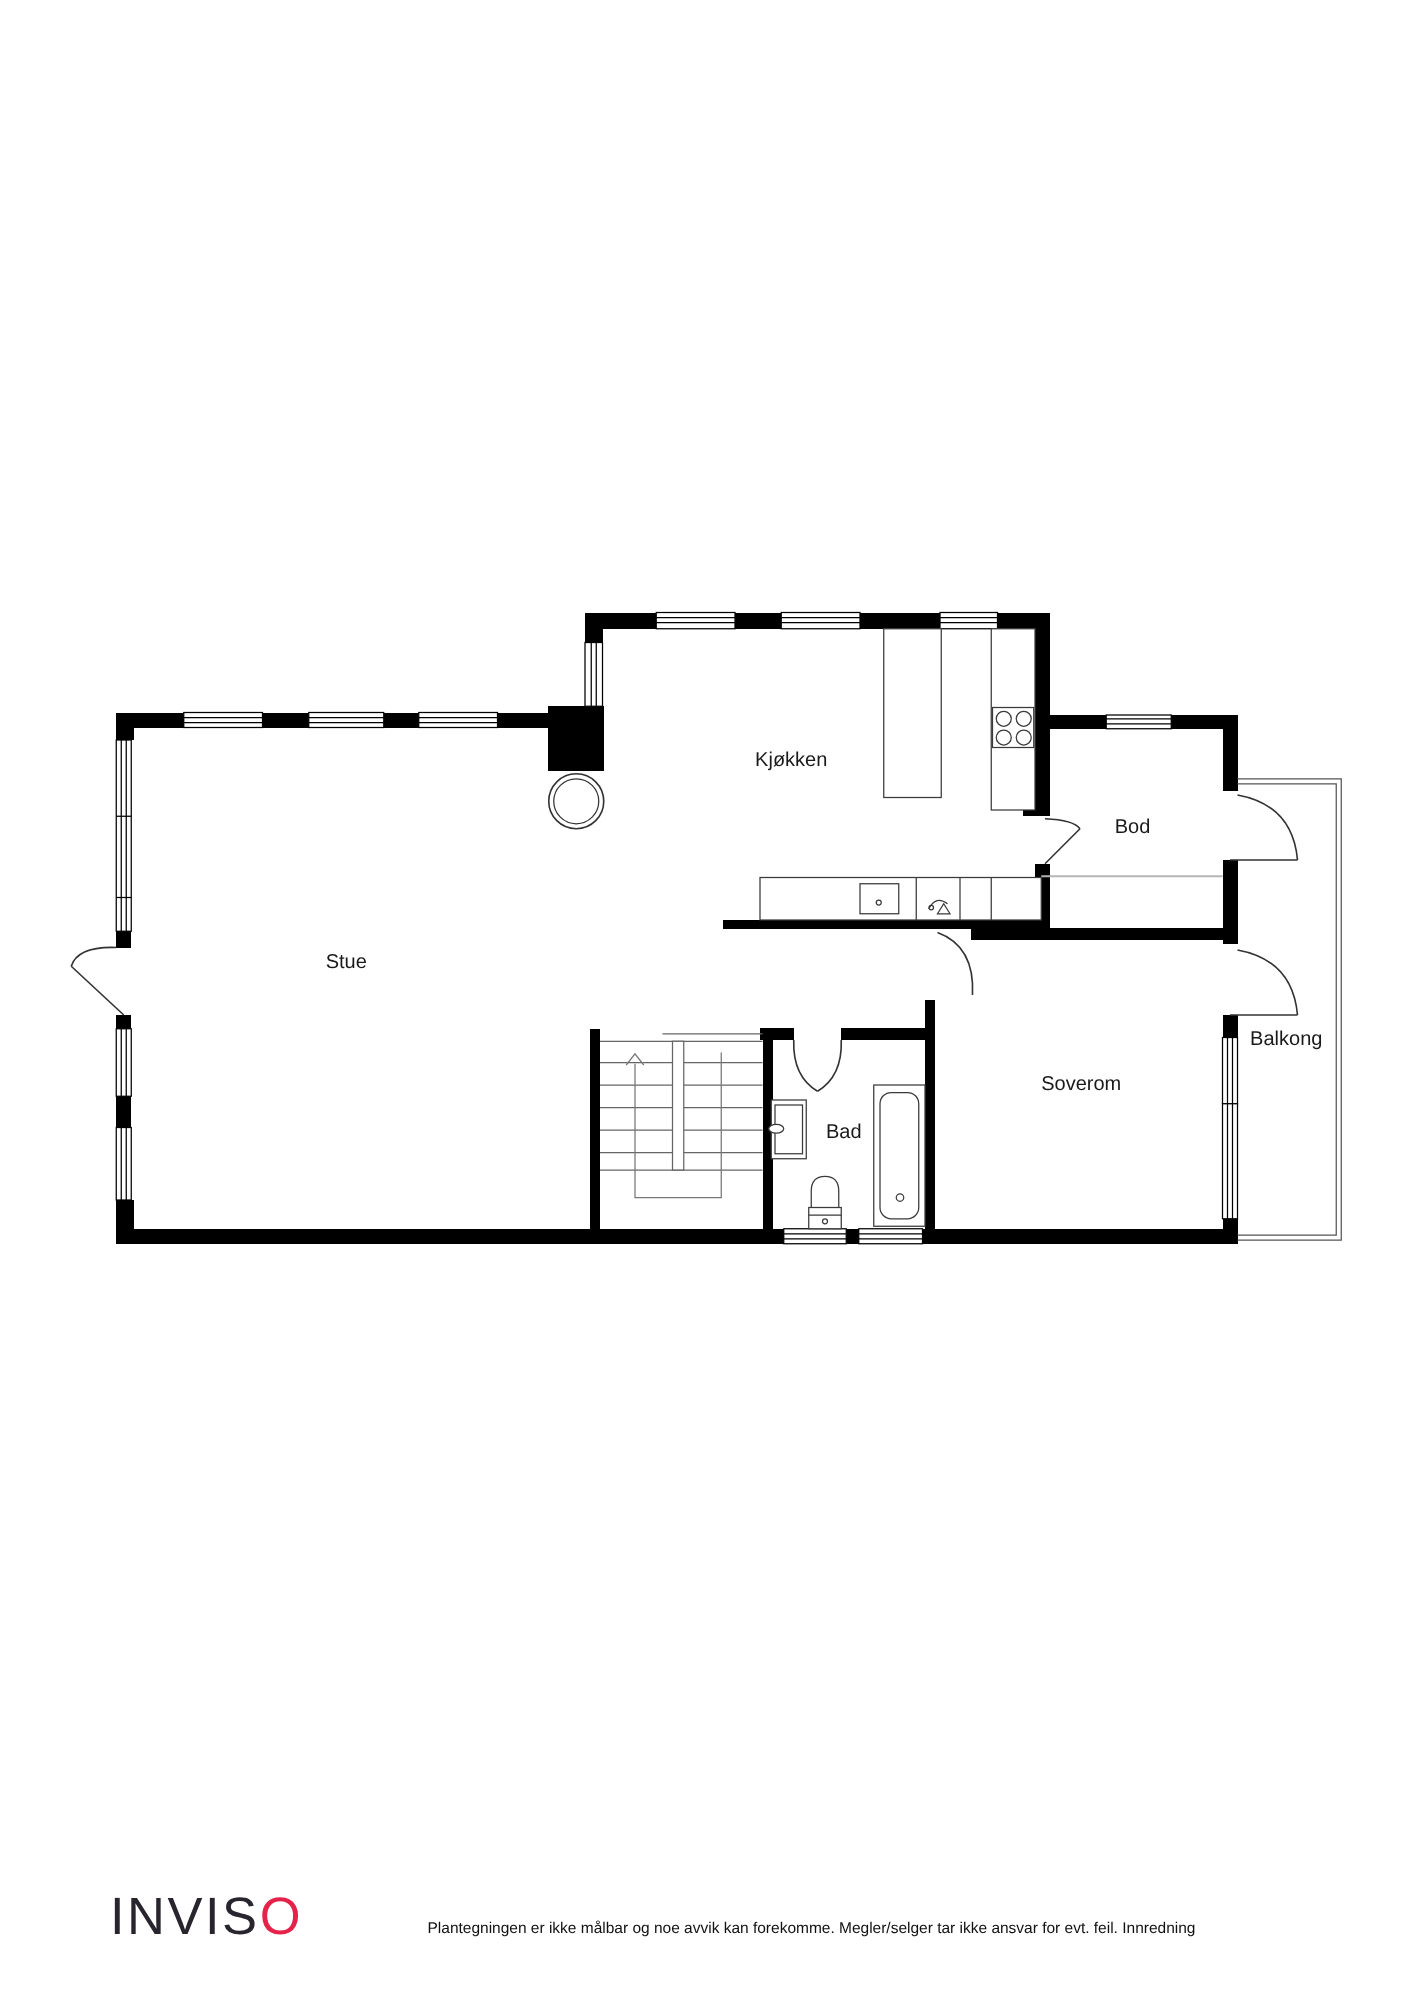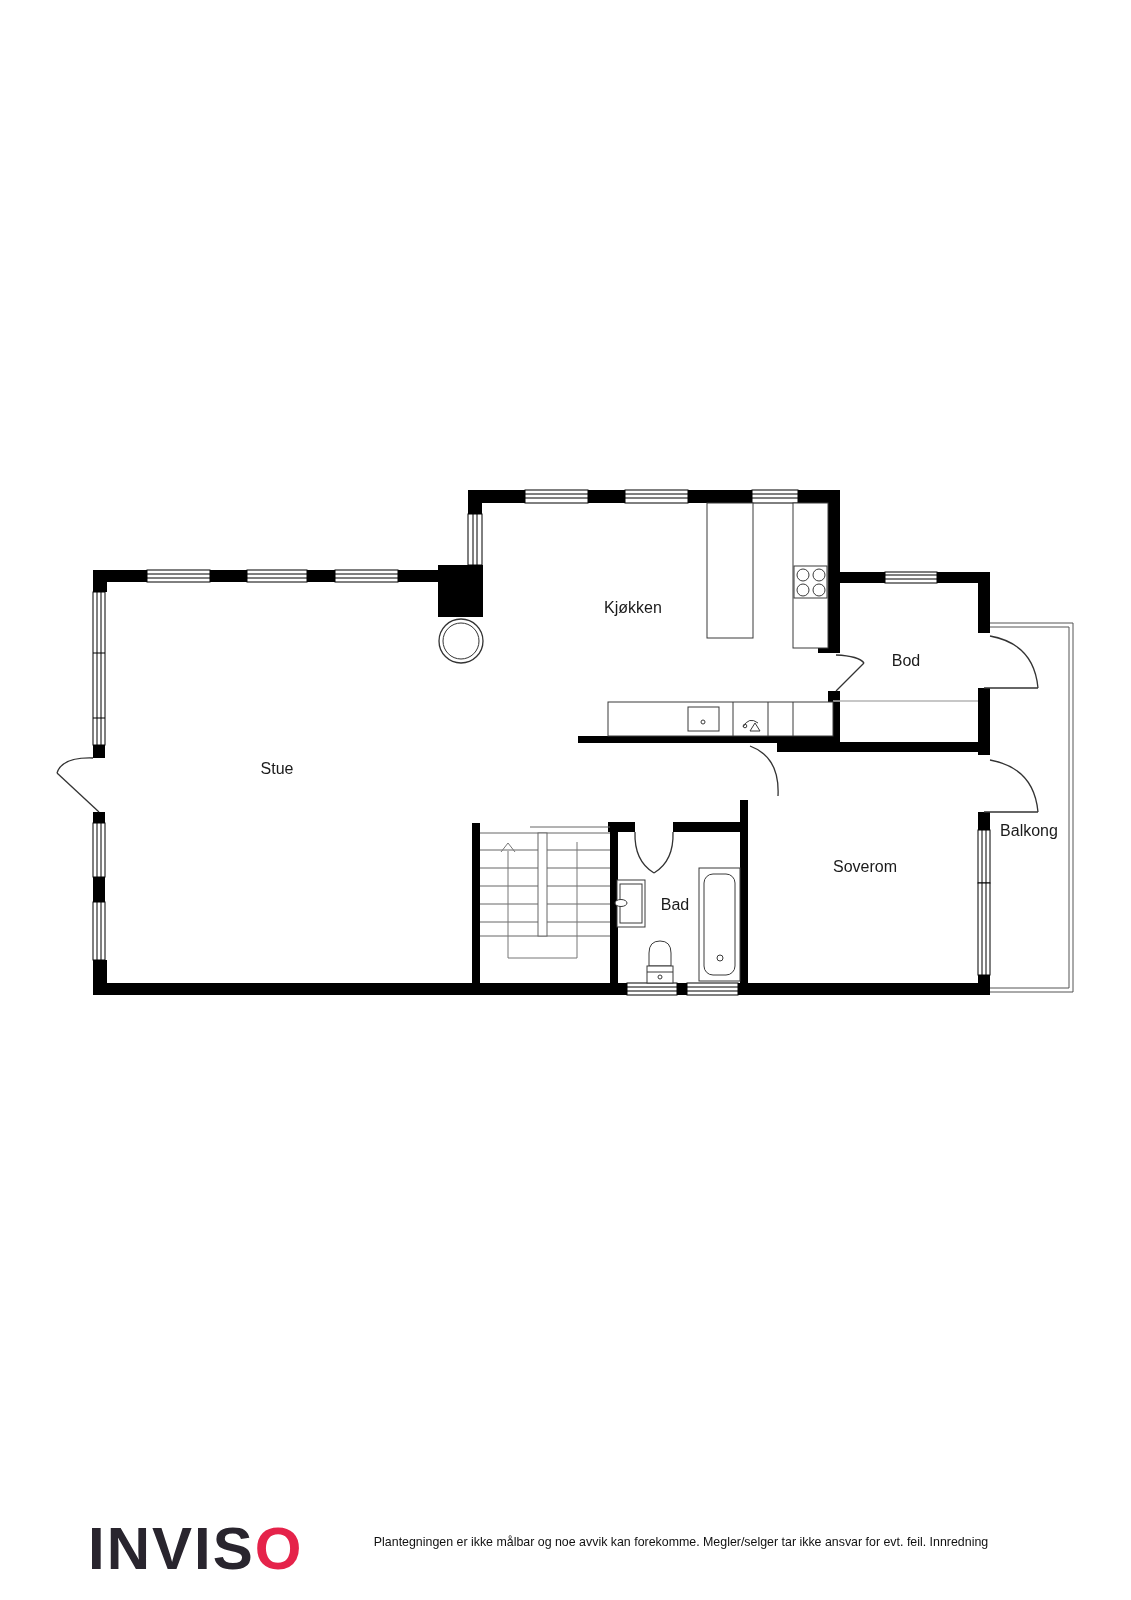--- a/index.html
+++ b/index.html
@@ -4,28 +4,28 @@
 <style>
   html,body{margin:0;padding:0;}
   body{
     width:1131px;height:1600px;position:relative;background:#ffffff;
     font-family:"Liberation Sans", sans-serif;overflow:hidden;
   }
   #plan{position:absolute;left:0;top:0;}
   .room-label{font-size:16px;fill:#1a1a1a;}
   #footer{position:absolute;left:0;top:1496px;width:1131px;height:90px;}
   #logo{
-    position:absolute;left:88px;top:22px;line-height:62px;
-    font-size:60px;font-weight:bold;letter-spacing:2px;color:#29252e;
+    position:absolute;left:88px;top:6px;line-height:62px;
+    font-size:42px;font-weight:normal;letter-spacing:2px;color:#29252e;
     font-family:"Liberation Sans", sans-serif;
   }
   #logo .accent{color:#e5234a;}
   #disclaimer{
-    position:absolute;left:356px;top:36px;width:650px;
-    font-size:12.4px;line-height:20px;color:#111;text-align:center;
+    position:absolute;left:342px;top:36px;width:650px;
+    font-size:12.4px;line-height:20px;color:#111;text-align:left;
   }
 </style>
 </head>
 <body>
 
 <svg id="plan" width="1131" height="1600" viewBox="0 0 1131 1600" xmlns="http://www.w3.org/2000/svg">
 
   <g fill="#000" shape-rendering="crispEdges">
 
     <rect x="93" y="570" width="54" height="12"></rect>

